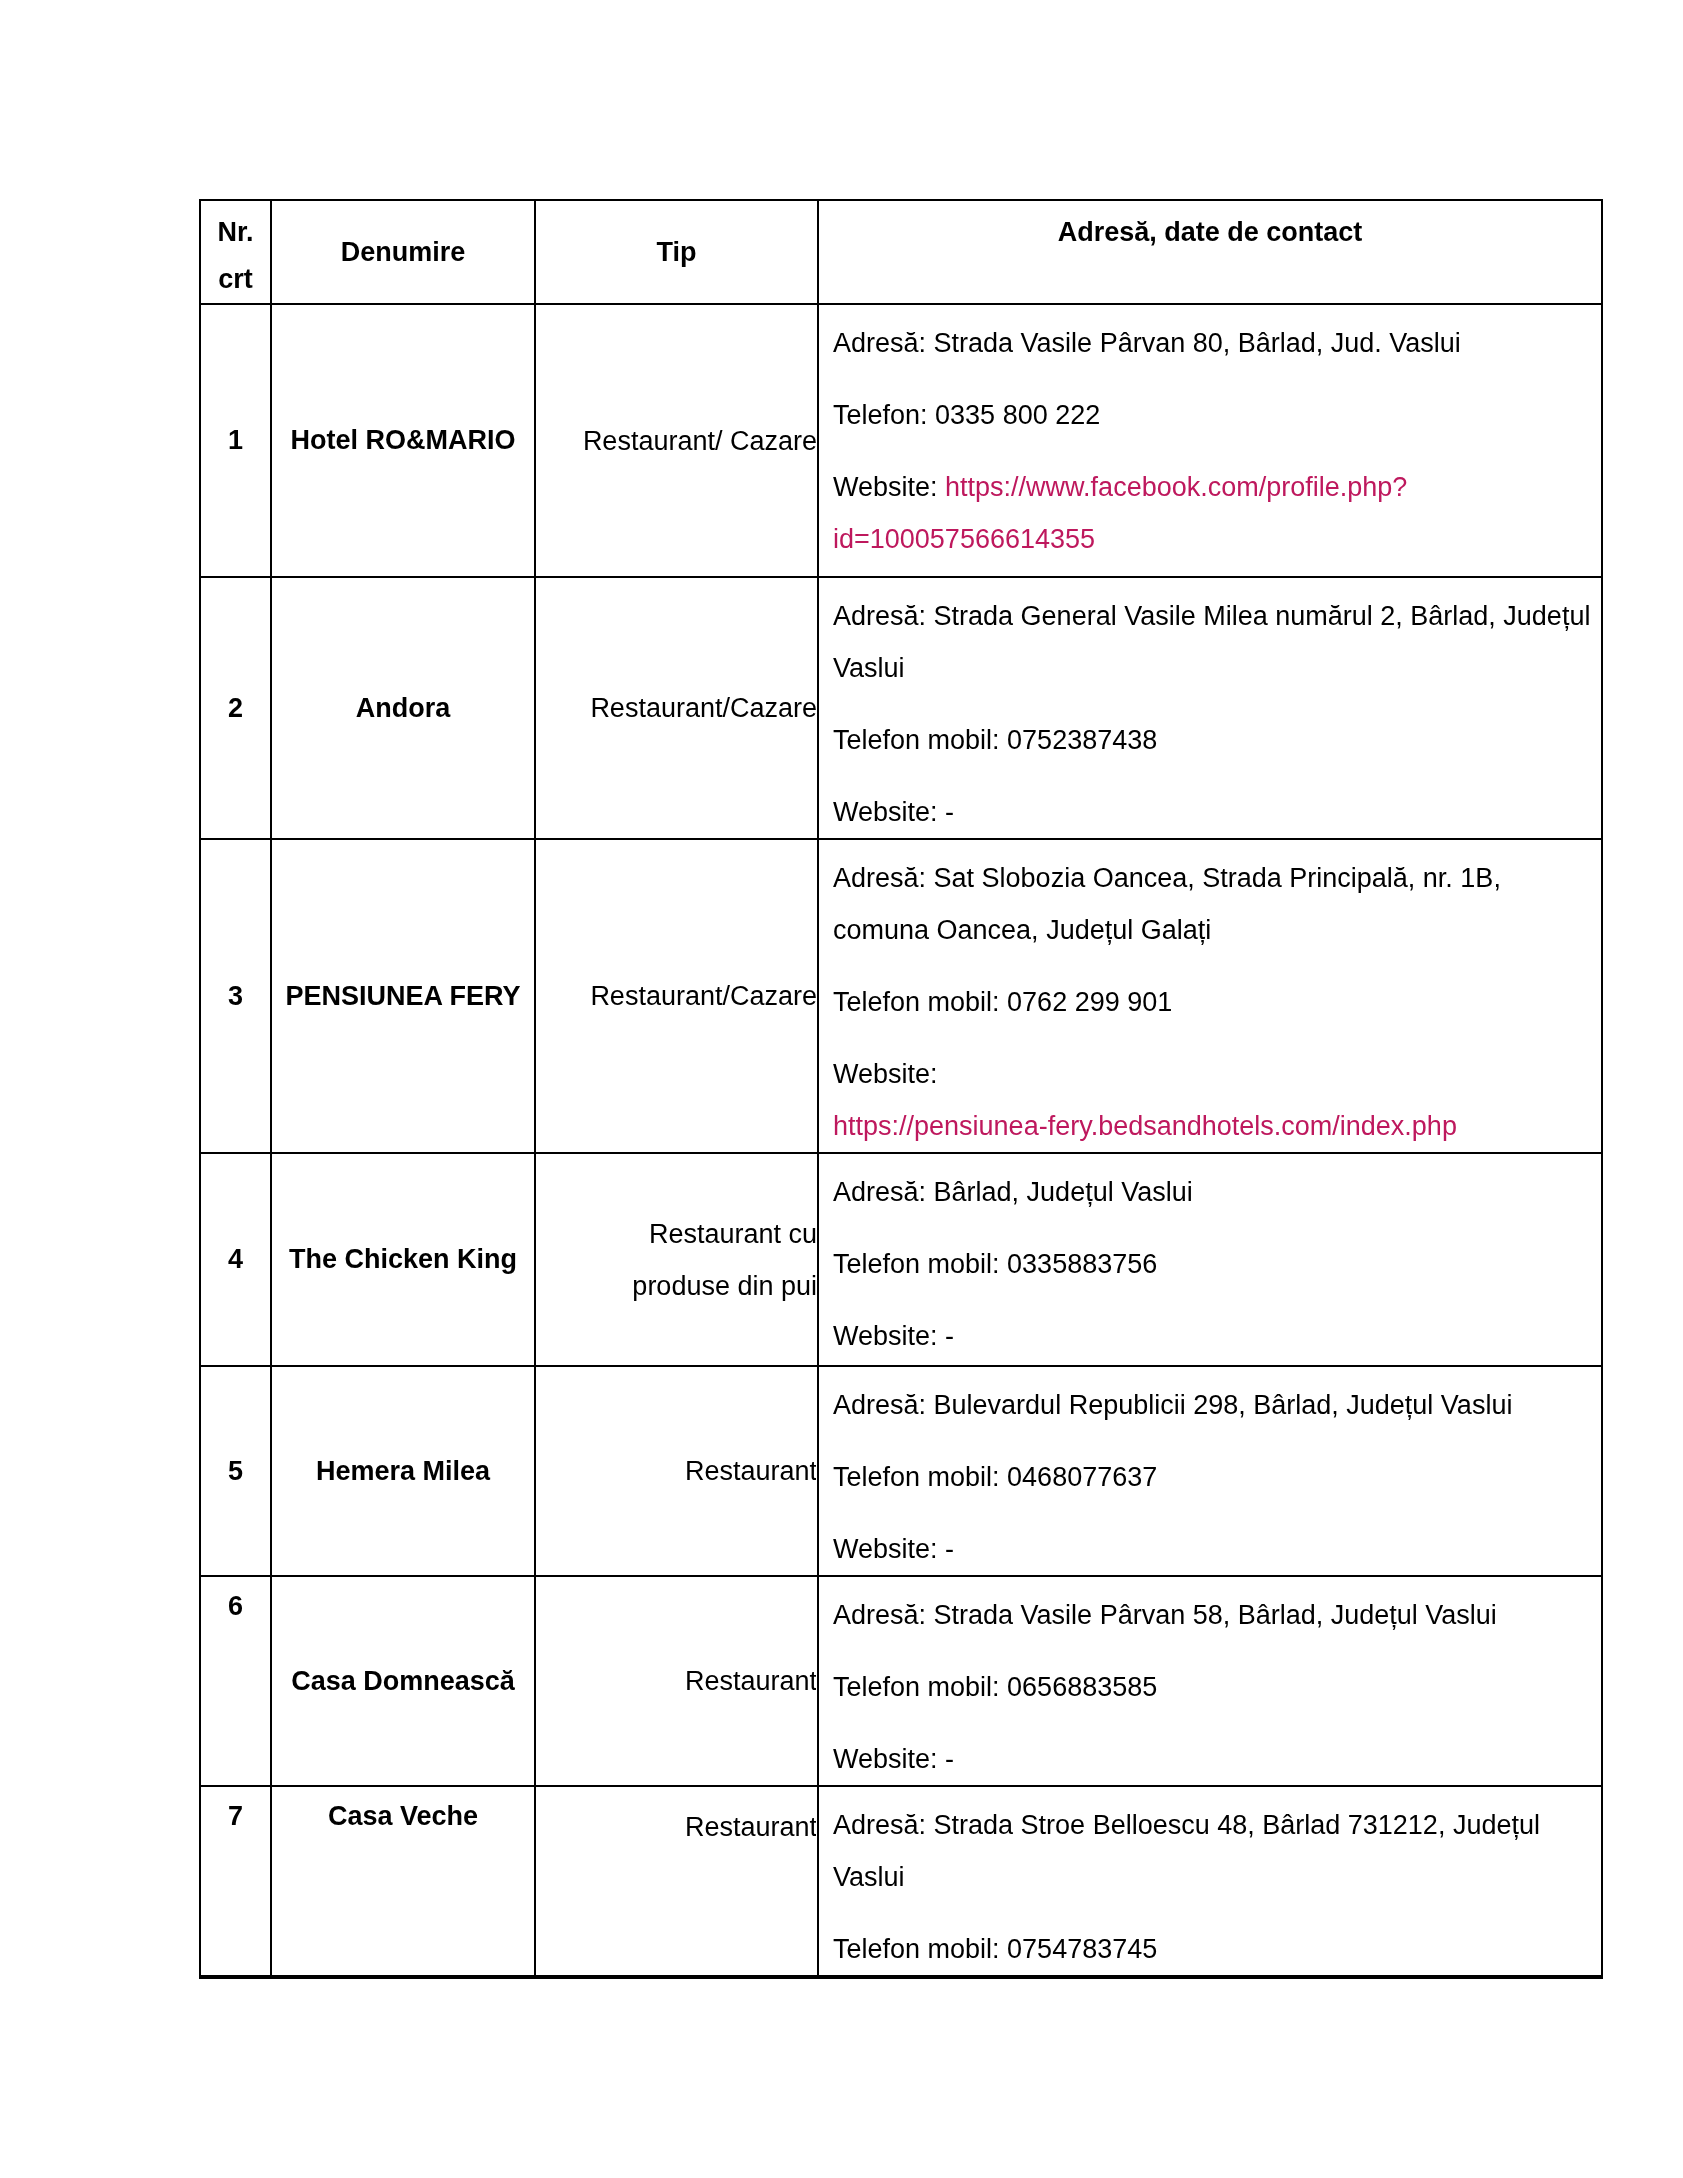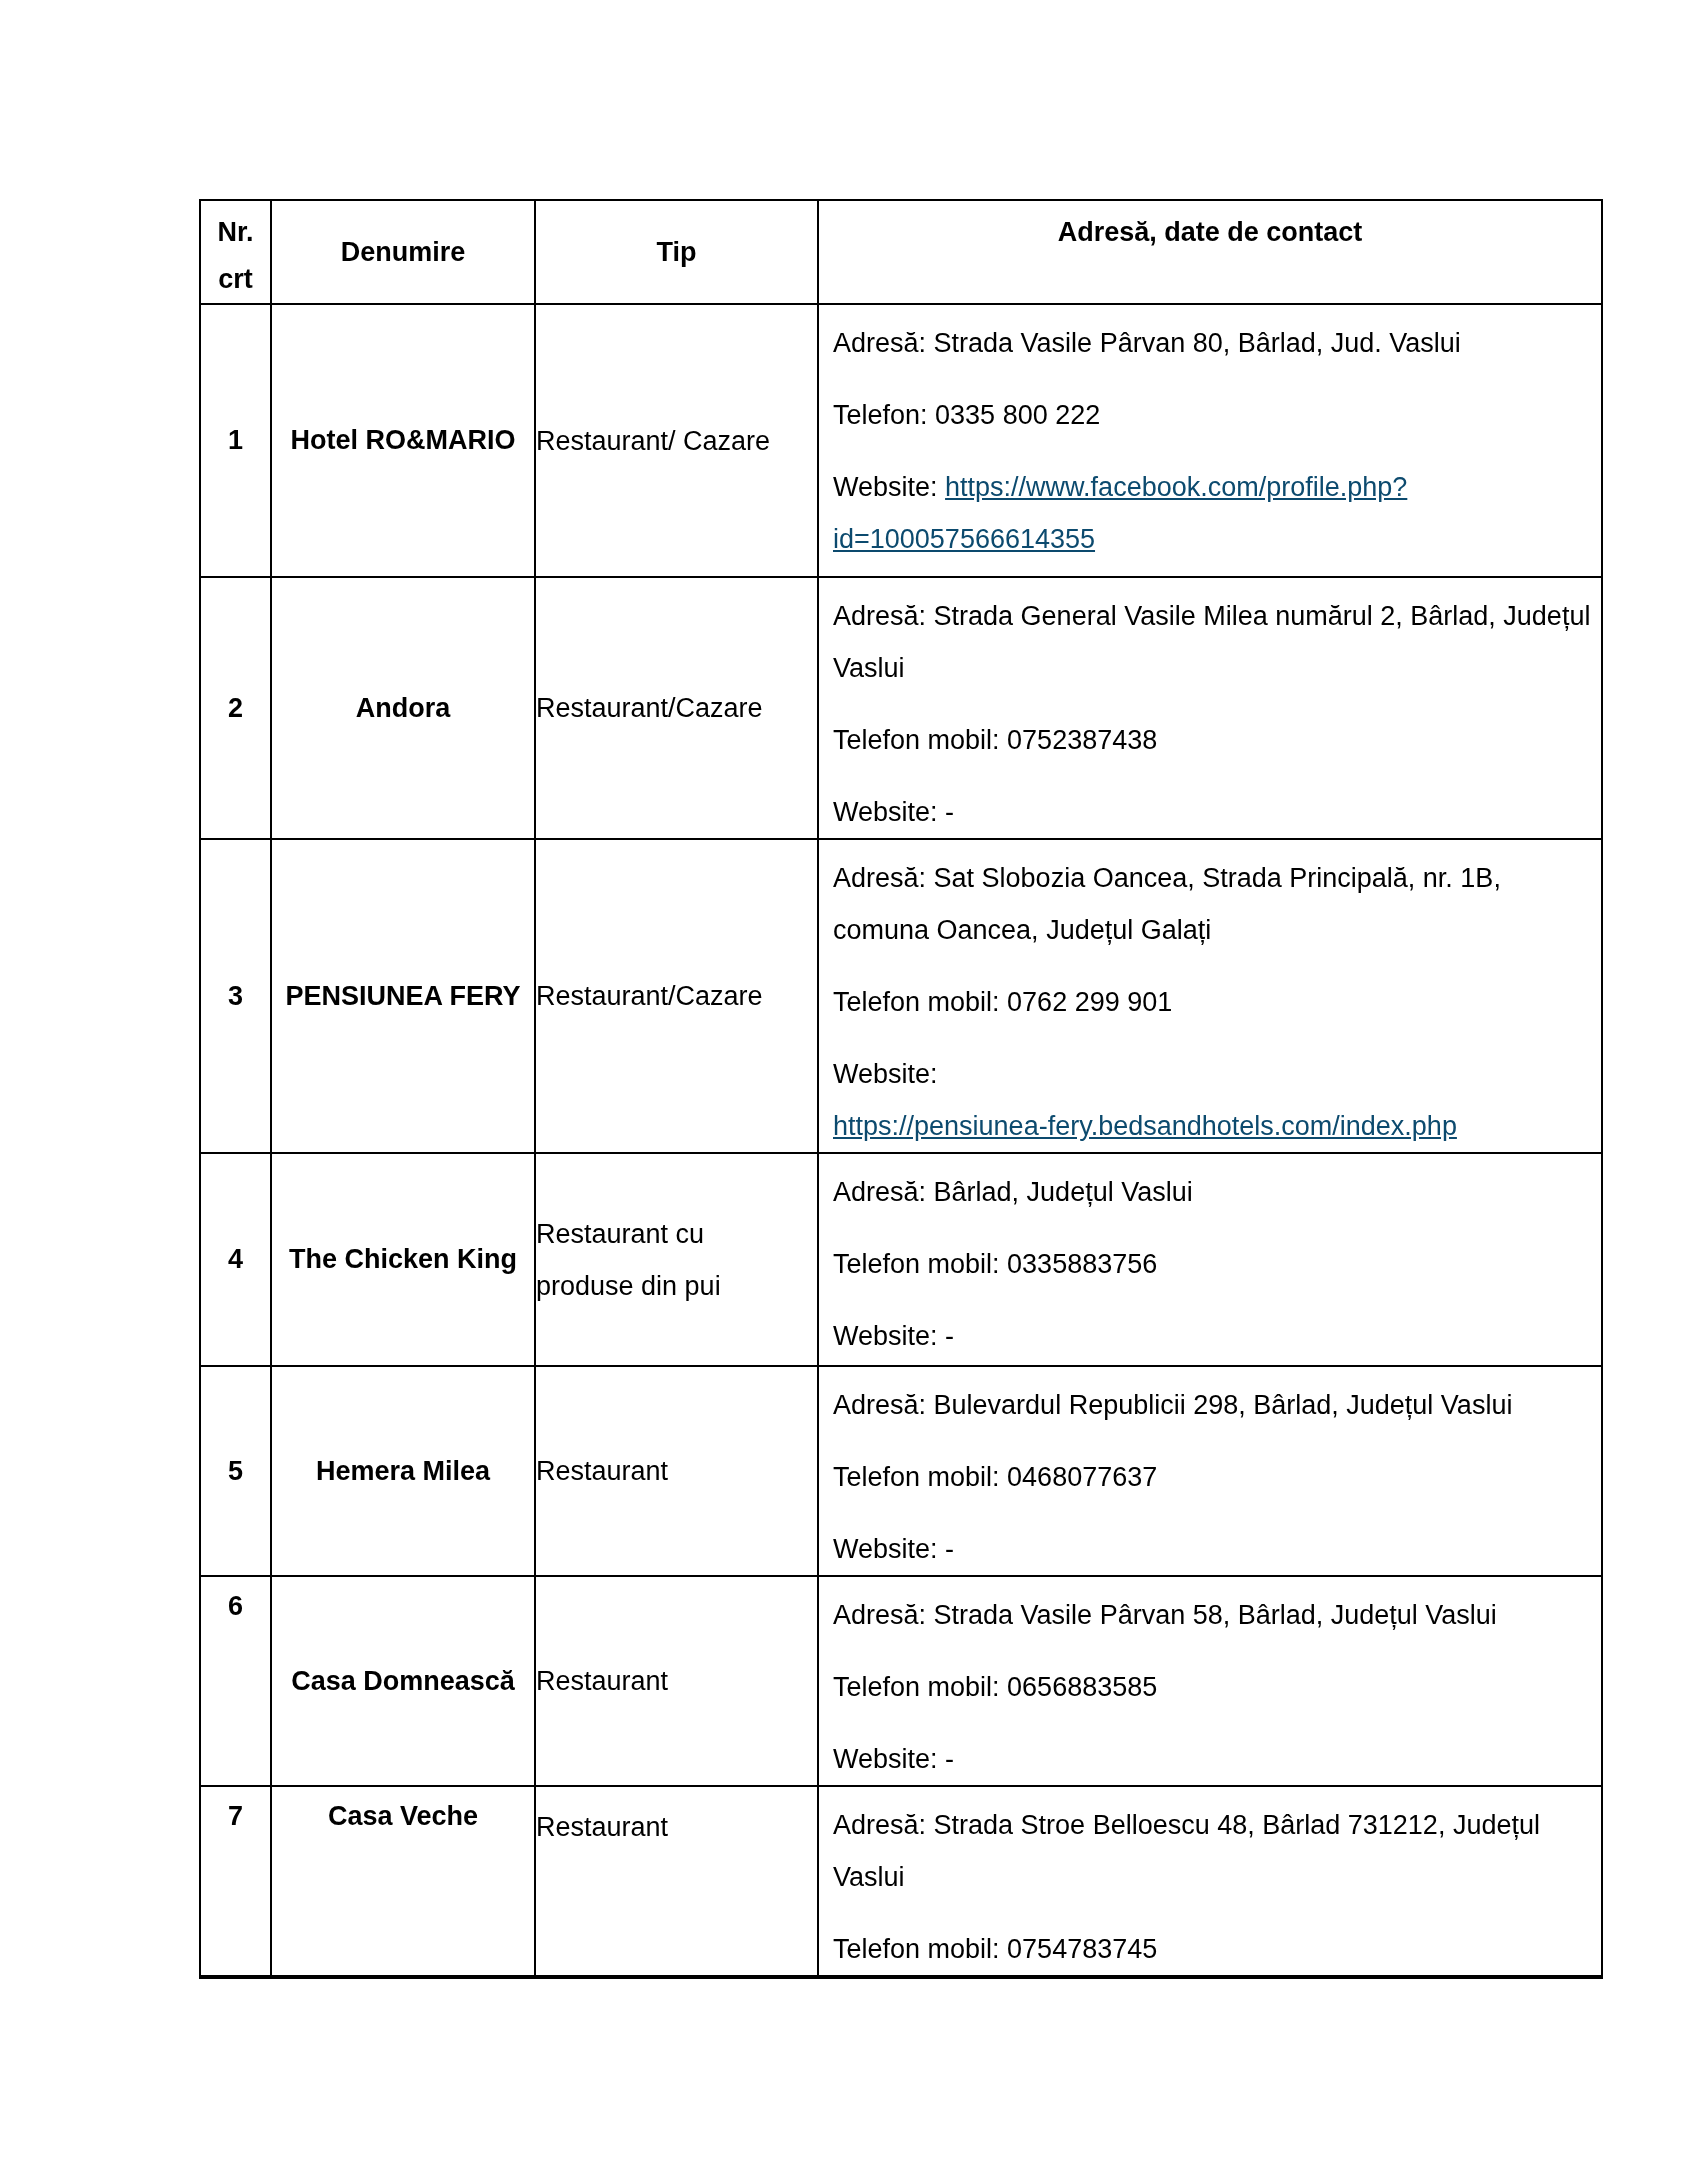--- a/index.html
+++ b/index.html
@@ -41,39 +41,38 @@
   tbody tr:nth-child(4) { height: 213px; }
   tbody tr:nth-child(5) { height: 203px; }
   tbody tr:nth-child(6) { height: 203px; }
   tbody tr:nth-child(7) { height: 178px; }
   td.nr-cell, td.name-cell {
     font-weight: bold;
     text-align: center;
     vertical-align: middle;
   }
   td.tip-cell {
-    text-align: left;
+    text-align: right;
     vertical-align: middle;
     line-height: 52px;
     border-radius: 7px;
   }
   td.v-top { vertical-align: top; padding-top: 14px; }
   td.contact-cell {
     vertical-align: top;
     text-align: left;
     padding: 12px 8px 0 14px;
     line-height: 52px;
   }
   .contact-cell p {
     margin: 0 0 20px 0;
   }
   .contact-cell p:last-child { margin-bottom: 0; }
   a.web-link {
-    color: #0c4a6e;
-    text-decoration: underline;
+    color: #be185d;
     cursor: pointer;
   }
   tbody tr:last-child td { border-bottom: 4px solid #000000; }
 </style>
 </head>
 <body>
 
 <table class="doc-table">
   <colgroup>
     <col style="width:71px">

